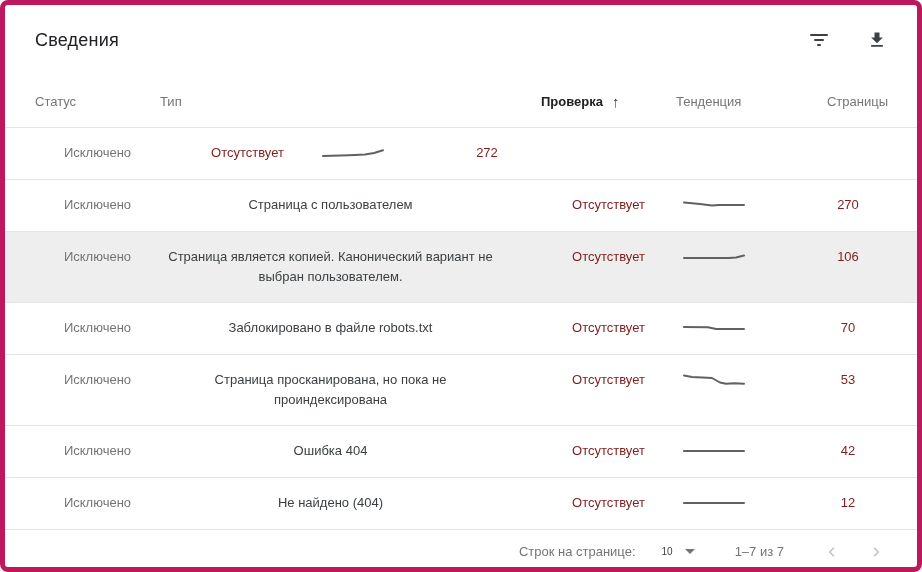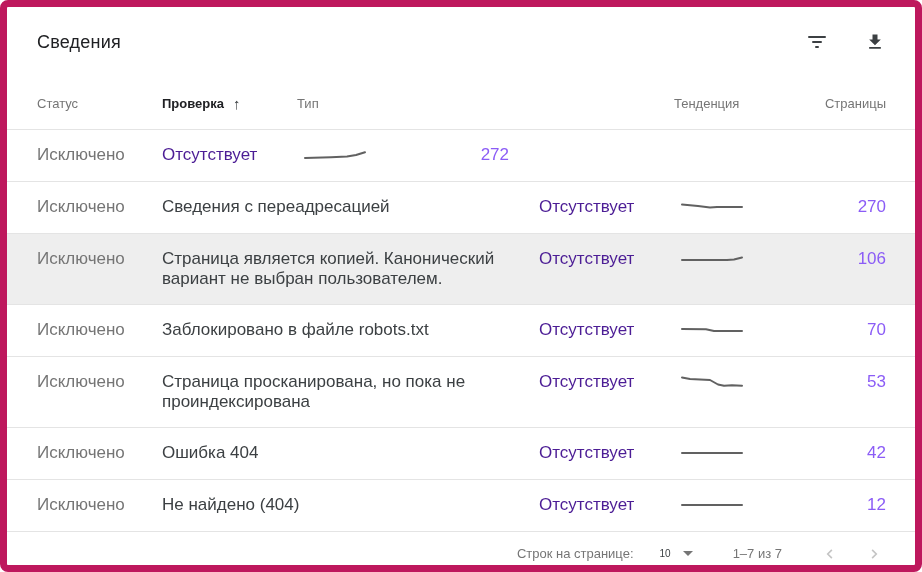--- a/index.html
+++ b/index.html
@@ -1,44 +1,44 @@
 <!DOCTYPE html>
 <html><head>
 <meta charset="utf-8">
 <style>
   * { box-sizing: border-box; margin: 0; padding: 0; }
   html, body { width: 922px; height: 572px; background: #fff; font-family: "Liberation Sans", sans-serif; }
   .card {
     position: absolute; left: 0; top: 0; width: 922px; height: 572px;
-    background: #fff; border: 7px solid #be185d; border-radius: 8px;
+    background: #fff; border: 5px solid #be185d; border-radius: 8px;
     overflow: hidden; display: flex; flex-direction: column;
   }
   
   .titlebar { height: 70px; display: flex; align-items: center; padding: 0 28px 0 30px; flex: none; }
   .title { font-size: 18px; color: #202124; letter-spacing: .2px; }
   .titlebar-actions { margin-left: auto; display: flex; align-items: center; gap: 34px; }
   .icon-btn { width: 24px; height: 24px; display: flex; align-items: center; justify-content: center; cursor: pointer; background: none; border: none; }
   .icon-btn svg { display: block; }
   
   .table { flex: 1; display: flex; flex-direction: column; }
   .tr, .th-row { display: flex; align-items: flex-start; padding: 15px 29px 15px 30px; border-top: 1px solid #e4e4e4; }
   .th-row { align-items: center; padding-top: 0; padding-bottom: 0; height: 52px; border-top: none; }
   .col-status { width: 125px; flex: none; }
   .col-type { flex: 1; padding-right: 20px; }
   .col-validation { width: 135px; flex: none; }
   .col-trend { width: 132px; flex: none; }
   .col-pages { width: 80px; flex: none; text-align: right; }
   .th { font-size: 13px; color: #757575; }
   .th-sorted { color: #202124; font-weight: 700; display: flex; align-items: center; gap: 9px; cursor: pointer; }
   .sort-arrow { font-size: 15px; color: #3c4043; font-weight: 400; }
-  .td { font-size: 17px; line-height: 20px; }
+  .td { font-size: 13px; line-height: 20px; text-align: center; }
   .td-status { color: #757575; }
   .td-type { color: #3c4043; }
-  .td-validation { color: #4c1d95; }
-  .td-pages { color: #8b5cf6; }
+  .td-validation { color: #7f1d1d; margin-left: 20px; }
+  .td-pages { color: #7f1d1d; }
   .tr { cursor: pointer; }
   .tr.highlight { background: #eeeeee; }
   .spark { margin-left: 6px; margin-top: 3px; }
   .spark polyline { fill: none; stroke: #616161; stroke-width: 2; stroke-linecap: round; stroke-linejoin: round; }
   
   .footer {
     height: 44px; flex: none; border-top: 1px solid #e4e4e4;
     display: flex; align-items: center; justify-content: flex-end;
     padding-right: 29px; font-size: 13px; color: #757575;
   }
@@ -74,43 +74,43 @@
           </svg>
         </span>
       </button>
     </div>
   </div>
 
   <div class="table">
 
     <div class="th-row">
       <div class="th col-status">Статус</div>
+      <div class="th col-type">Тип</div>
       <div class="th col-validation th-sorted">
         <span>Проверка</span>
         <span class="sort-arrow">↑</span>
       </div>
-      <div class="th col-type">Тип</div>
       <div class="th col-trend">Тенденция</div>
       <div class="th col-pages">Страницы</div>
     </div>
 
     <div class="tr">
       <div class="td td-status col-status">Исключено</div>
       <div class="td td-validation col-validation">Отсутствует</div>
       <div class="col-trend">
         <svg class="spark" width="64" height="14" viewBox="0 0 64 14">
             <polyline points="2,10 28,9.2 44,8.6 53,7 62,4.2"></polyline>
           </svg>
       </div>
       <div class="td td-pages col-pages">272</div>
     </div>
 
     <div class="tr">
       <div class="td td-status col-status">Исключено</div>
-      <div class="td td-type col-type">Сведения с переадресацией</div>
+      <div class="td td-type col-type">Страница с пользователем</div>
       <div class="td td-validation col-validation">Отсутствует</div>
       <div class="col-trend">
         <svg class="spark" width="64" height="14" viewBox="0 0 64 14">
             <polyline points="2,4.5 18,6 30,7.5 37,7 62,7"></polyline>
           </svg>
       </div>
       <div class="td td-pages col-pages">270</div>
     </div>
 
     <div class="tr highlight">

